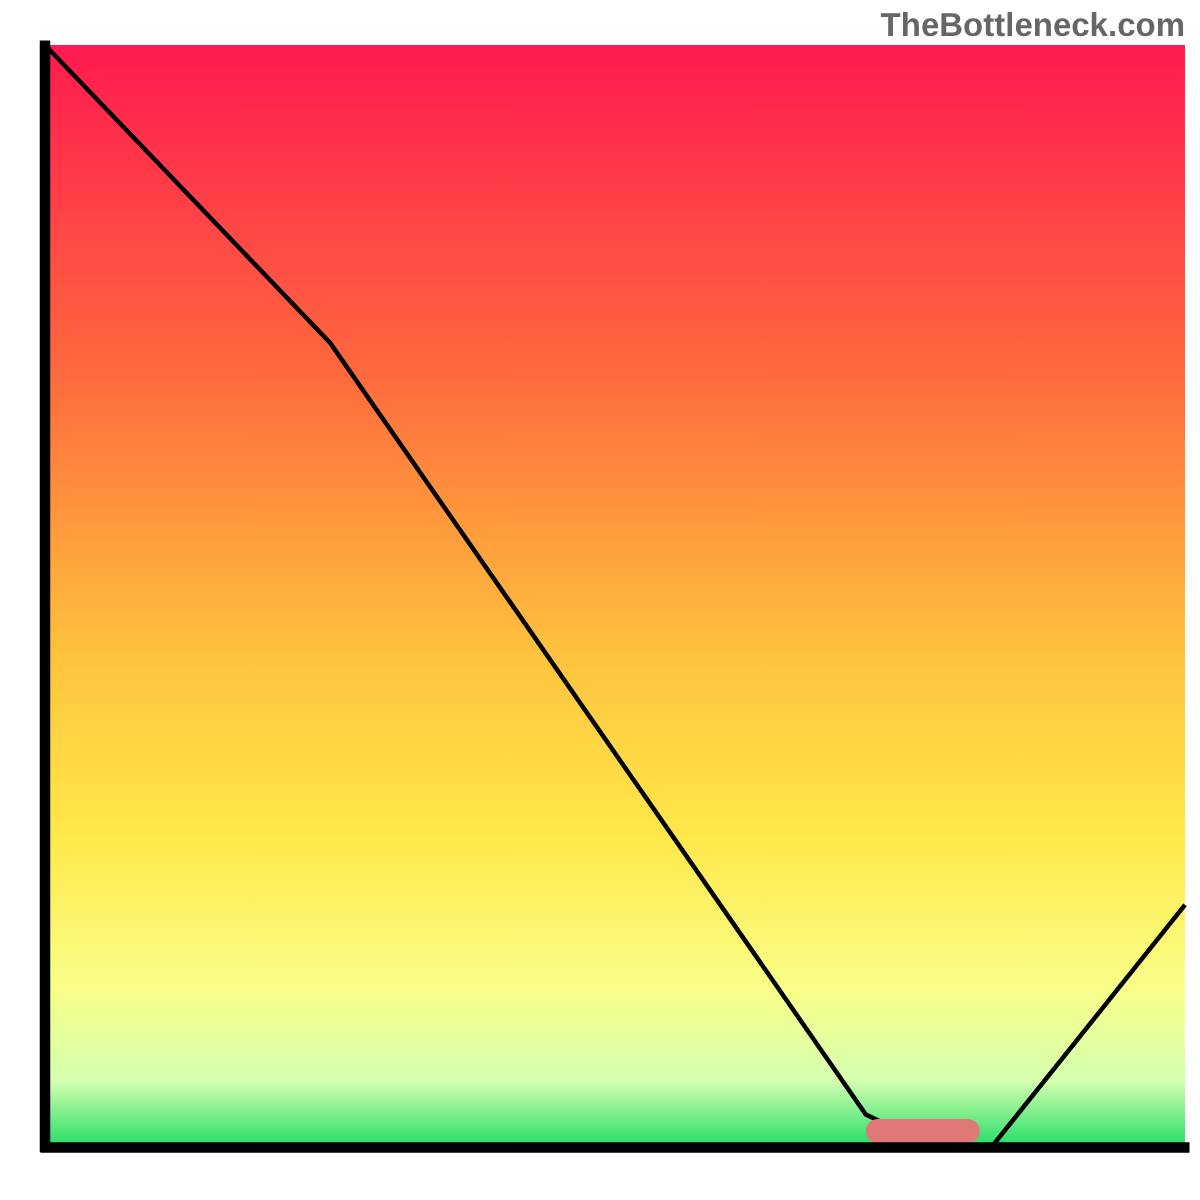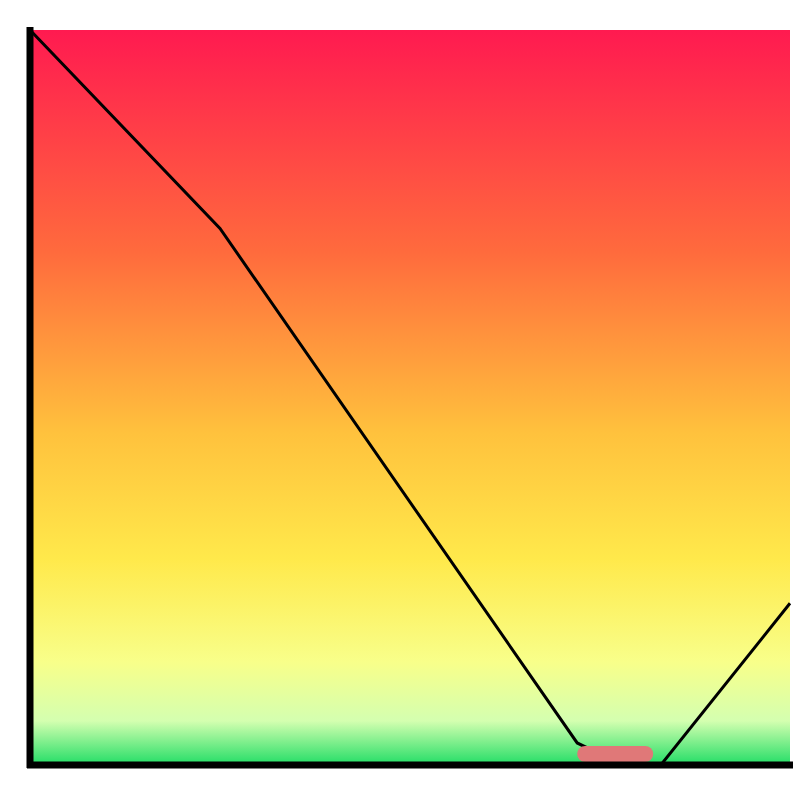--- a/index.html
+++ b/index.html
@@ -28,20 +28,21 @@
   svg.plot {
     position: absolute;
     top: 0;
     left: 0;
   }
 </style>
 </head>
 <body>
 
 <div class="container">
+  <div class="watermark">TheBottleneck.com</div>
   <svg class="plot" width="800" height="800">
     <defs>
       <linearGradient id="bg-grad" x1="0" y1="0" x2="0" y2="1">
           <stop offset="0%" stop-color="#ff1a50"></stop>
           <stop offset="30%" stop-color="#ff6a3d"></stop>
           <stop offset="55.00000000000001%" stop-color="#ffc23d"></stop>
           <stop offset="72%" stop-color="#ffe94b"></stop>
           <stop offset="86%" stop-color="#f8ff8a"></stop>
           <stop offset="94%" stop-color="#d4ffb0"></stop>
           <stop offset="100%" stop-color="#22dd66"></stop>

